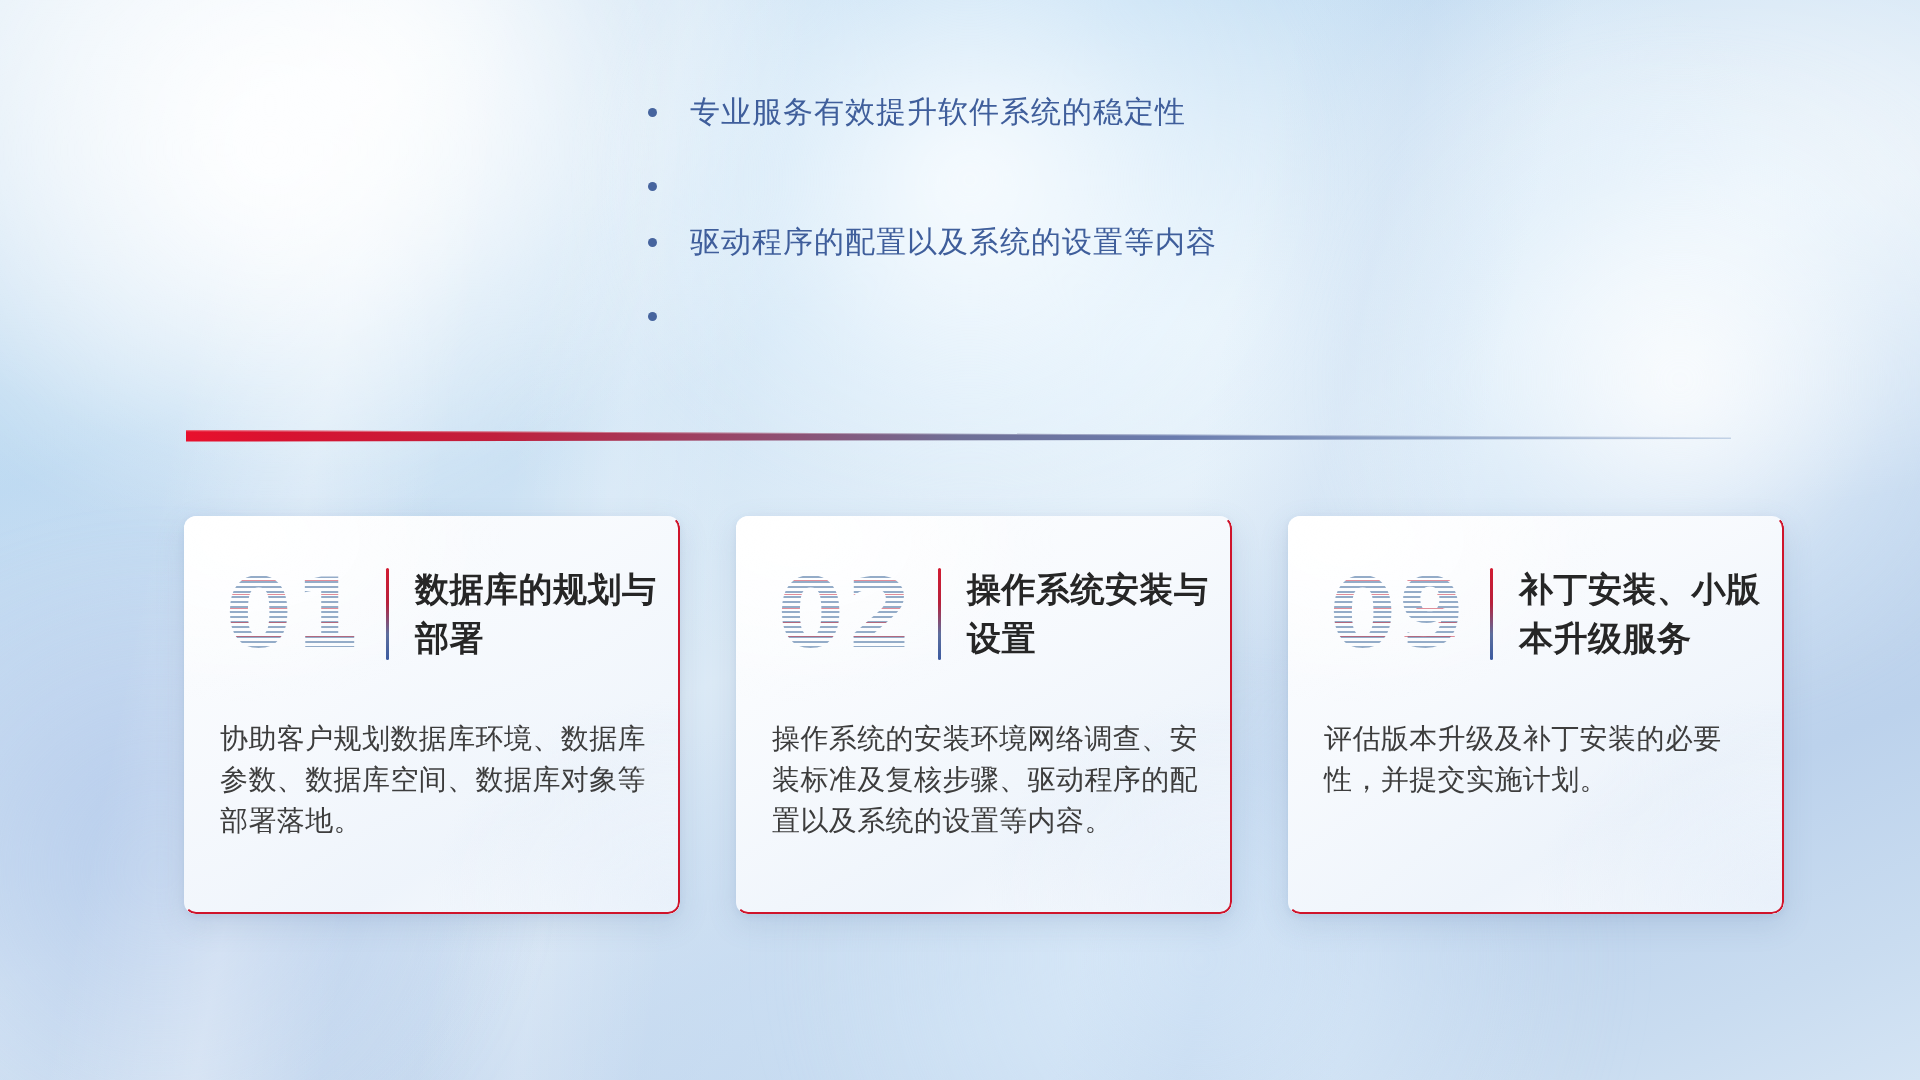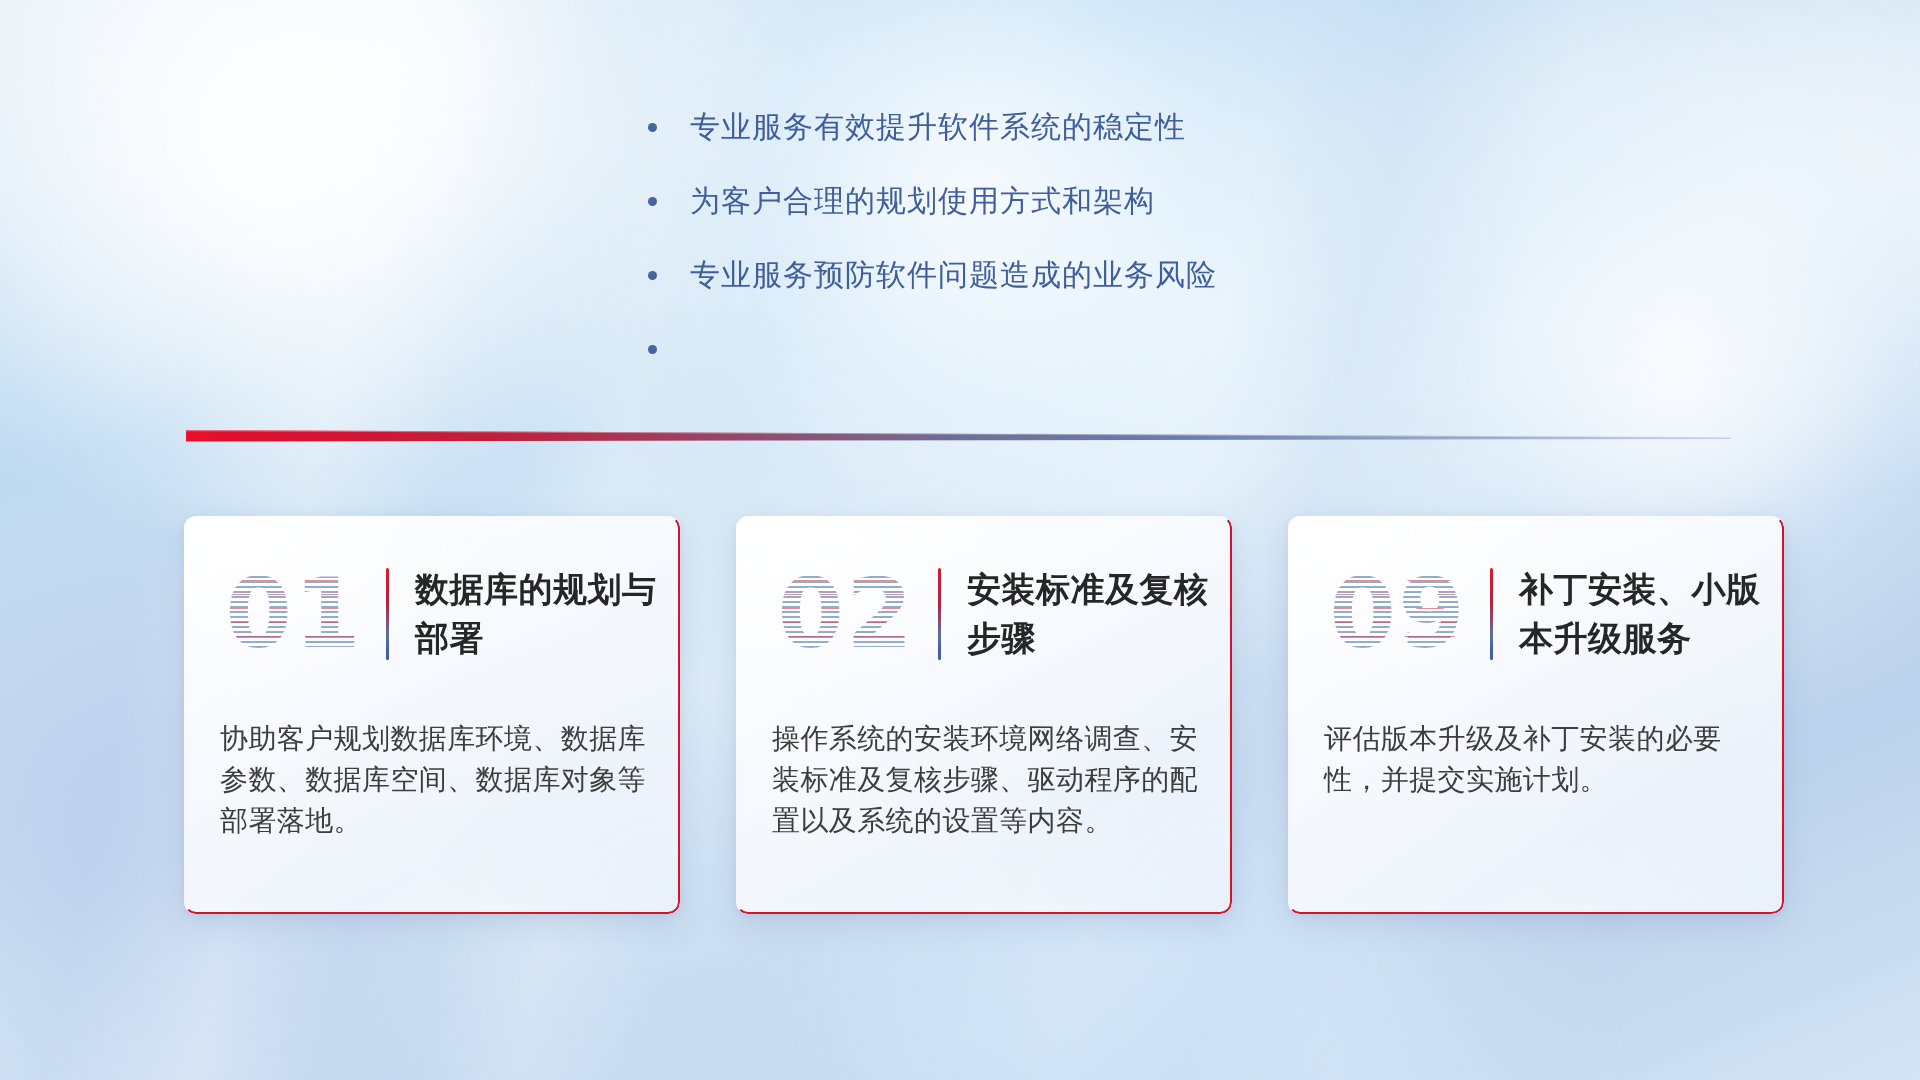--- a/index.html
+++ b/index.html
@@ -82,21 +82,21 @@
       linear-gradient(101deg, rgba(255,255,255,0) 12%, rgba(255,255,255,0.30) 19%, rgba(255,255,255,0) 25%),
       linear-gradient(99deg,  rgba(255,255,255,0) 28%, rgba(255,255,255,0.20) 33%, rgba(255,255,255,0) 39%),
       linear-gradient(103deg, rgba(168,196,230,0) 60%, rgba(168,196,230,0.18) 66%, rgba(168,196,230,0) 73%);
     pointer-events: none;
   }
 
   
   #bullets {
     position: absolute;
     left: 648px;
-    top: 104px;
+    top: 89px;
     width: 860px;
   }
   .bullet-row {
     display: flex;
     align-items: flex-start;
     margin-bottom: 28px;
   }
   .bullet-dot {
     flex: 0 0 auto;
     width: 9px;
@@ -254,26 +254,25 @@
 
   <div id="bullets">
 
     <div class="bullet-row">
       <span class="bullet-dot"></span>
       <span class="bullet-text">专业服务有效提升软件系统的稳定性</span>
     </div>
 
     <div class="bullet-row">
       <span class="bullet-dot"></span>
-      <span class="bullet-text">为客户合理的规划使用方式和架构</span>
     </div>
 
     <div class="bullet-row">
       <span class="bullet-dot"></span>
-      <span class="bullet-text">专业服务预防软件问题造成的业务风险</span>
+      <span class="bullet-text">驱动程序的配置以及系统的设置等内容</span>
     </div>
 
     <div class="bullet-row">
       <span class="bullet-dot"></span>
     </div>
 
   </div>
 
   <div id="divider">
     <svg viewBox="0 0 1545 16" preserveAspectRatio="none">
@@ -306,21 +305,21 @@
       </div>
       <div class="card-body">协助客户规划数据库环境、数据库参数、数据库空间、数据库对象等部署落地。</div>
     </div>
 
     <div class="card">
       <div class="card-sheen"></div>
       <div class="card-accent"></div>
       <div class="card-head">
         <div class="card-number" data-glyph="02">02</div>
         <div class="card-rule"></div>
-        <div class="card-title">安装标准及复核步骤</div>
+        <div class="card-title">操作系统安装与设置</div>
       </div>
       <div class="card-body">操作系统的安装环境网络调查、安装标准及复核步骤、驱动程序的配置以及系统的设置等内容。</div>
     </div>
 
     <div class="card">
       <div class="card-sheen"></div>
       <div class="card-accent"></div>
       <div class="card-head">
         <div class="card-number" data-glyph="03">09</div>
         <div class="card-rule"></div>

